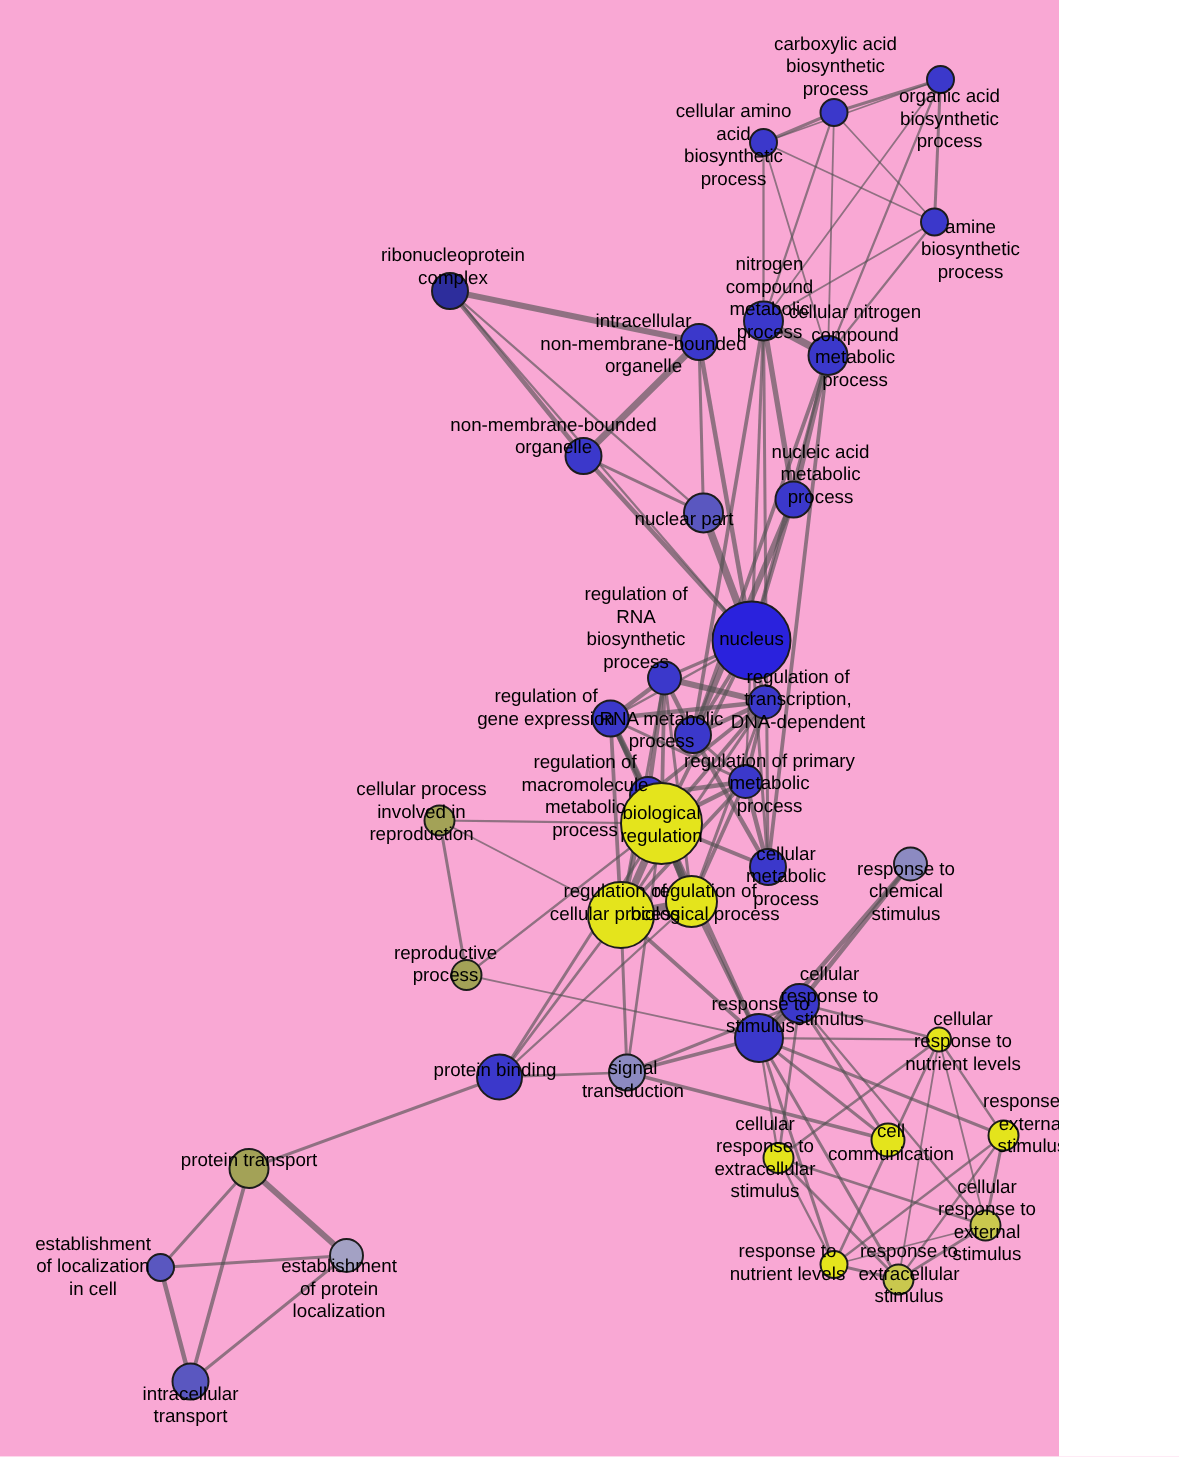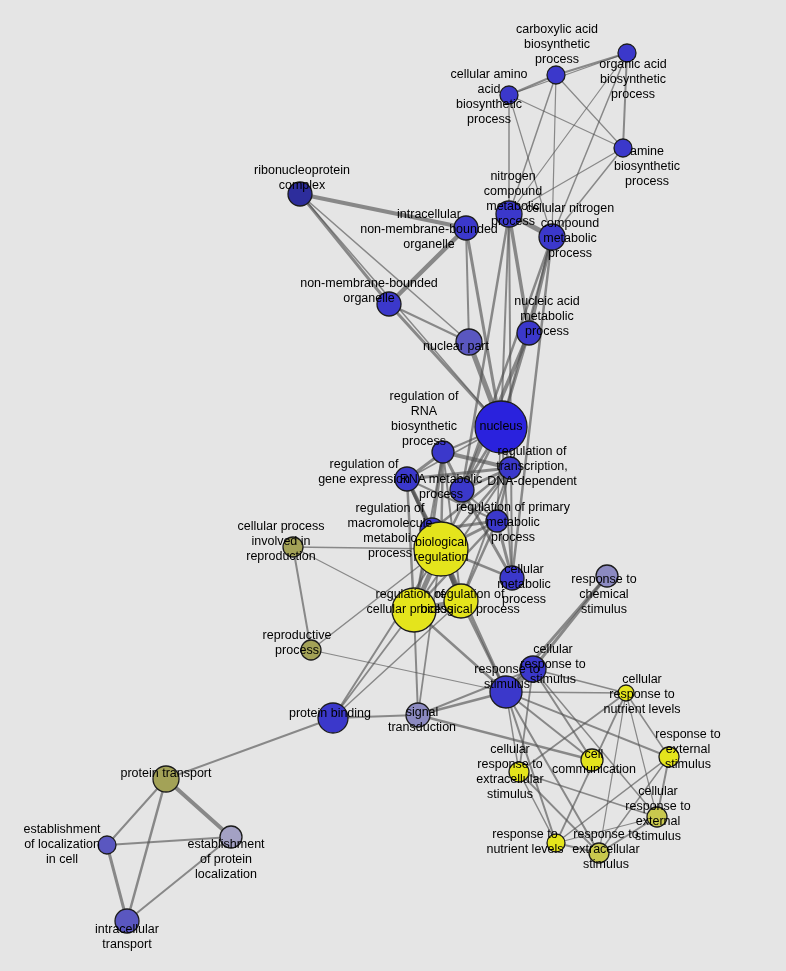--- a/index.html
+++ b/index.html
@@ -1,17 +1,17 @@
 <!DOCTYPE html>
 <html><head>
 <meta charset="utf-8">
 <style>
   html,body{margin:0;padding:0;background:#ffffff;}
   #stage{
-    position:relative;width:786px;height:971px;background:#e5e5e5;overflow:hidden;
+    position:relative;width:706px;height:971px;background:#f9a8d4;overflow:hidden;
     font-family:"Liberation Sans","DejaVu Sans",sans-serif;
   }
   #graph{display:block;}
   .edge{stroke-linecap:round;}
   .node{stroke-width:1.3px;}
   .node-label{font-size:12.5px;fill:#000000;text-anchor:middle;
     font-family:"Liberation Sans","DejaVu Sans",sans-serif;}
 </style>
 </head>
 <body>

